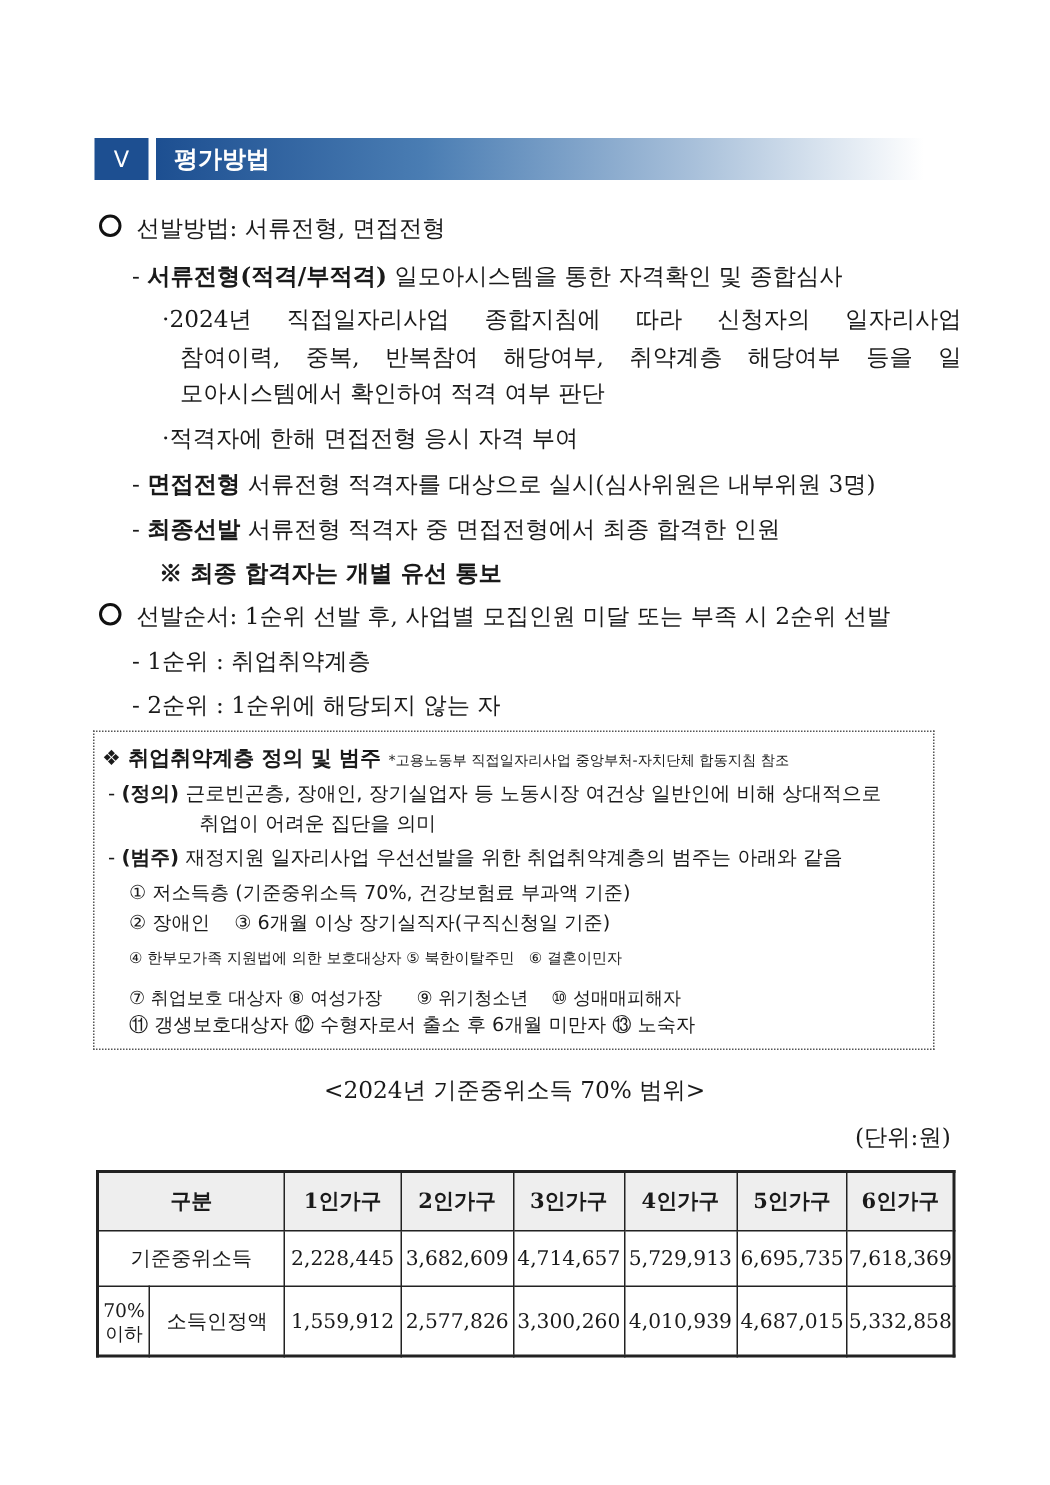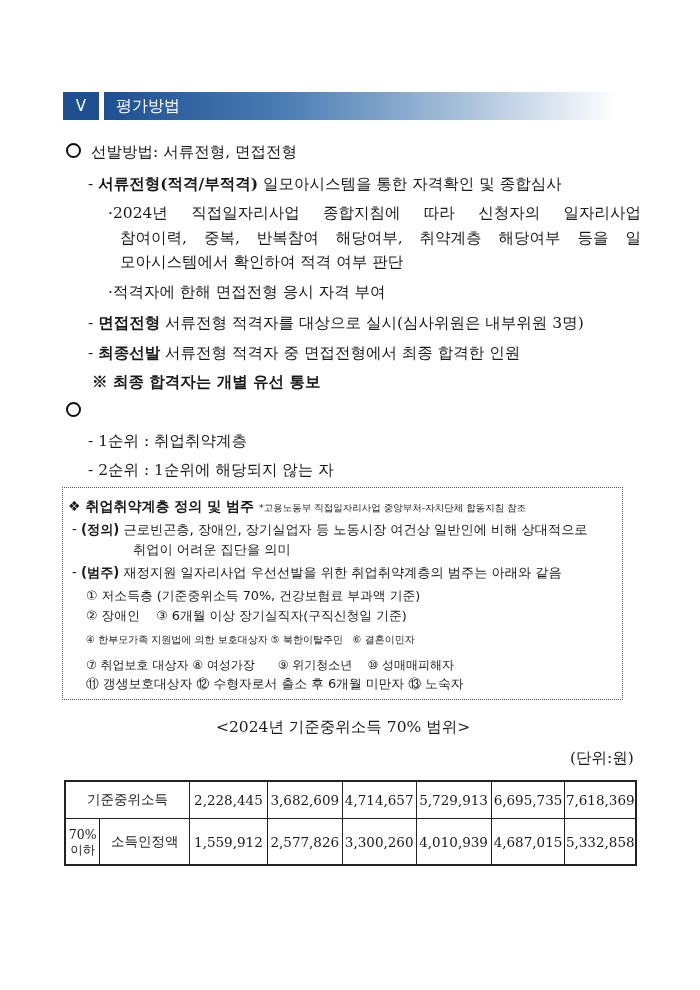--- a/index.html
+++ b/index.html
@@ -6,21 +6,21 @@
   body { width: 700px; height: 990px; position: relative; overflow: hidden;
          font-family: "DejaVu Serif", "Liberation Serif", serif; color: #1a1a1a; }
   .abs { position: absolute; }
 
   
   .sec-num { left: 63px; top: 92px; width: 36px; height: 28px; background: #1d4f91;
              color: #fff; font-family: "DejaVu Sans", sans-serif; font-size: 15px;
              display: flex; align-items: center; justify-content: center; }
   .sec-bar { left: 104px; top: 92px; width: 512px; height: 28px;
              background: linear-gradient(to right, #1d4f91 0%, #4a7db3 35%, #a8c0da 70%, #ffffff 100%);
-             color: #fff; font-family: "DejaVu Sans", sans-serif; font-weight: normal; font-size: 16px;
+             color: #fff; font-family: "DejaVu Sans", sans-serif; font-weight: bold; font-size: 16px;
              display: flex; align-items: center; padding-left: 12px; box-sizing: border-box; }
 
   .line { font-size: 15.5px; line-height: 20px; white-space: nowrap; }
   .b { font-weight: bold; }
   .circle { display: inline-block; width: 11px; height: 11px; border: 2px solid #111;
             border-radius: 50%; margin-right: 10px; vertical-align: -1px; }
   .justify { text-align: justify; text-align-last: justify; white-space: normal; }
 
   
   .infobox { left: 62px; top: 487px; width: 561px; height: 213px;
@@ -63,24 +63,24 @@
 <div class="abs line" style="left:108px; top:282px;">·적격자에 한해 면접전형 응시 자격 부여</div>
 
 <div class="abs line" style="left:88px; top:313px;text-align:right;">
   <span>- </span><span class="b">면접전형</span><span> 서류전형 적격자를 대상으로 실시(심사위원은 내부위원 3명)</span>
 </div>
 
 <div class="abs line" style="left:88px; top:343px;">
   <span>- </span><span class="b">최종선발</span><span> 서류전형 적격자 중 면접전형에서 최종 합격한 인원</span>
 </div>
 
-<div class="abs line b" style="left:92px; top:372px;">※ 최종 합격자는 개별 유선 통보</div>
+<div class="abs line b" style="left:106px; top:372px;">※ 최종 합격자는 개별 유선 통보</div>
 
 <div class="abs line" style="left:66px; top:401px;">
-  <span class="circle"></span>
+  <span class="circle"></span><span>선발순서: 1순위 선발 후, 사업별 모집인원 미달 또는 부족 시 2순위 선발</span>
 </div>
 <div class="abs line" style="left:88px; top:431px;">- 1순위 : 취업취약계층</div>
 <div class="abs line" style="left:88px; top:460px;">- 2순위 : 1순위에 해당되지 않는 자</div>
 
 <div class="abs infobox"></div>
 
 <div class="abs bx b" style="left:68px; top:497px; font-size:14px;">
   <span>❖ 취업취약계층 정의 및 범주</span>
   <span class="bx-small">*고용노동부 직접일자리사업 중앙부처-자치단체 합동지침 참조</span>
 </div>
@@ -110,20 +110,29 @@
     <col style="width:35px">
       <col style="width:91px">
     <col style="width:78px">
       <col style="width:75px">
       <col style="width:74px">
     <col style="width:75px">
       <col style="width:74px">
       <col style="width:71px">
   </colgroup>
   <tbody>
+      <tr>
+    <th colspan="2">구분</th>
+    <th>1인가구</th>
+    <th>2인가구</th>
+    <th>3인가구</th>
+    <th>4인가구</th>
+    <th>5인가구</th>
+    <th>6인가구</th>
+  </tr>
   <tr>
     <td colspan="2">기준중위소득</td>
     <td>2,228,445</td>
     <td>3,682,609</td>
     <td>4,714,657</td>
     <td>5,729,913</td>
     <td>6,695,735</td>
     <td>7,618,369</td>
   </tr>
   <tr class="r3">

